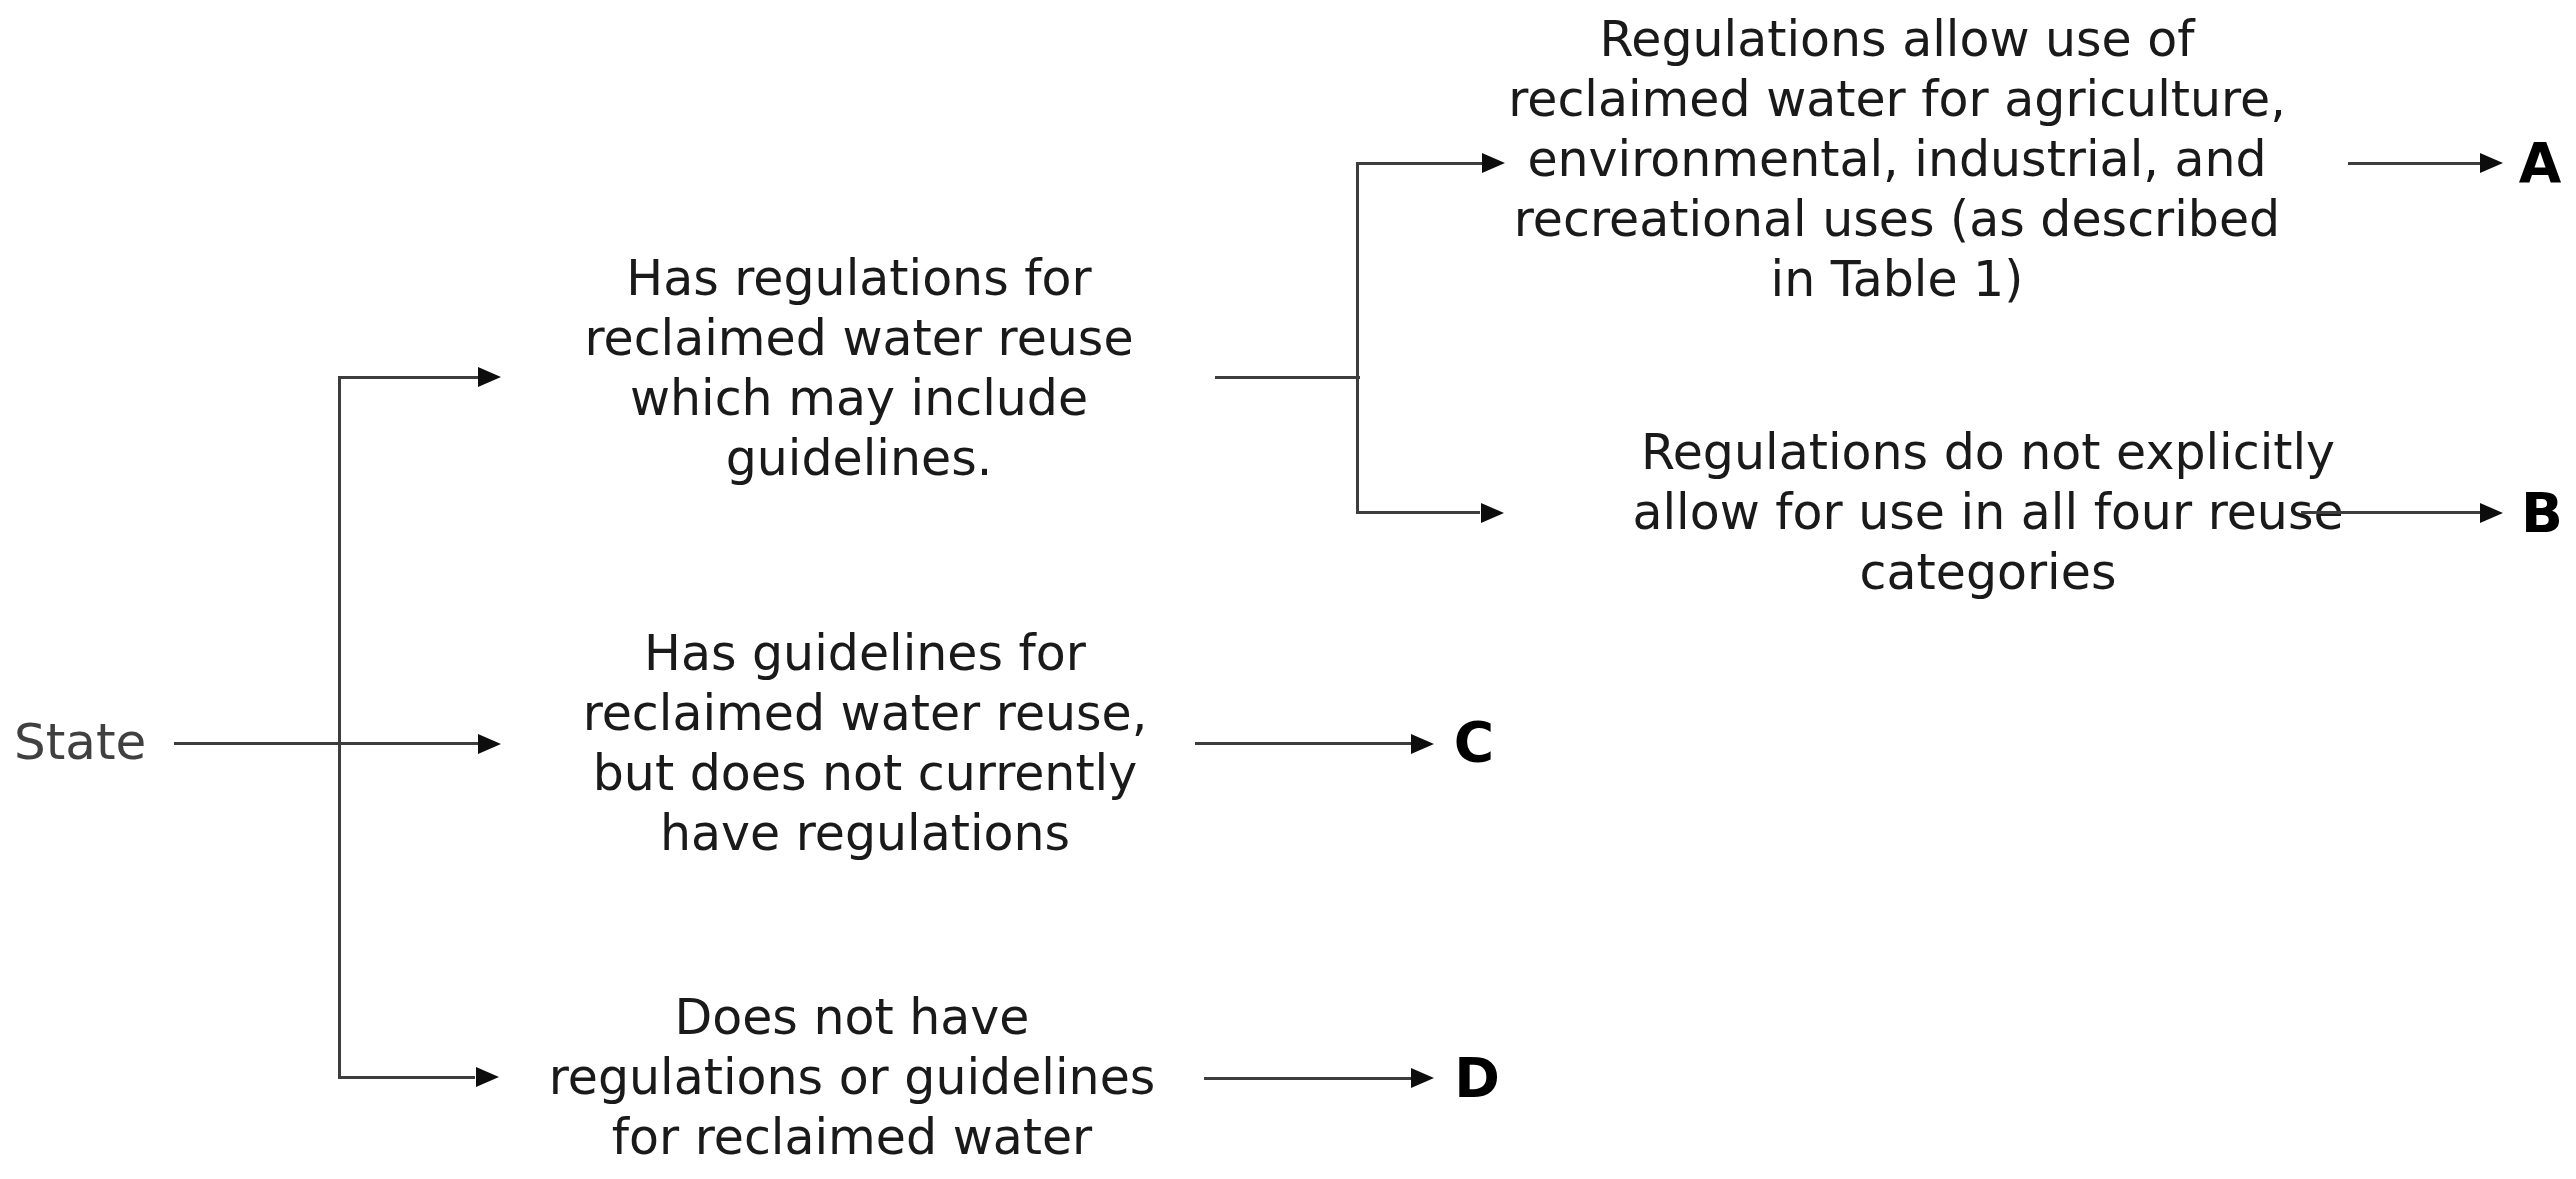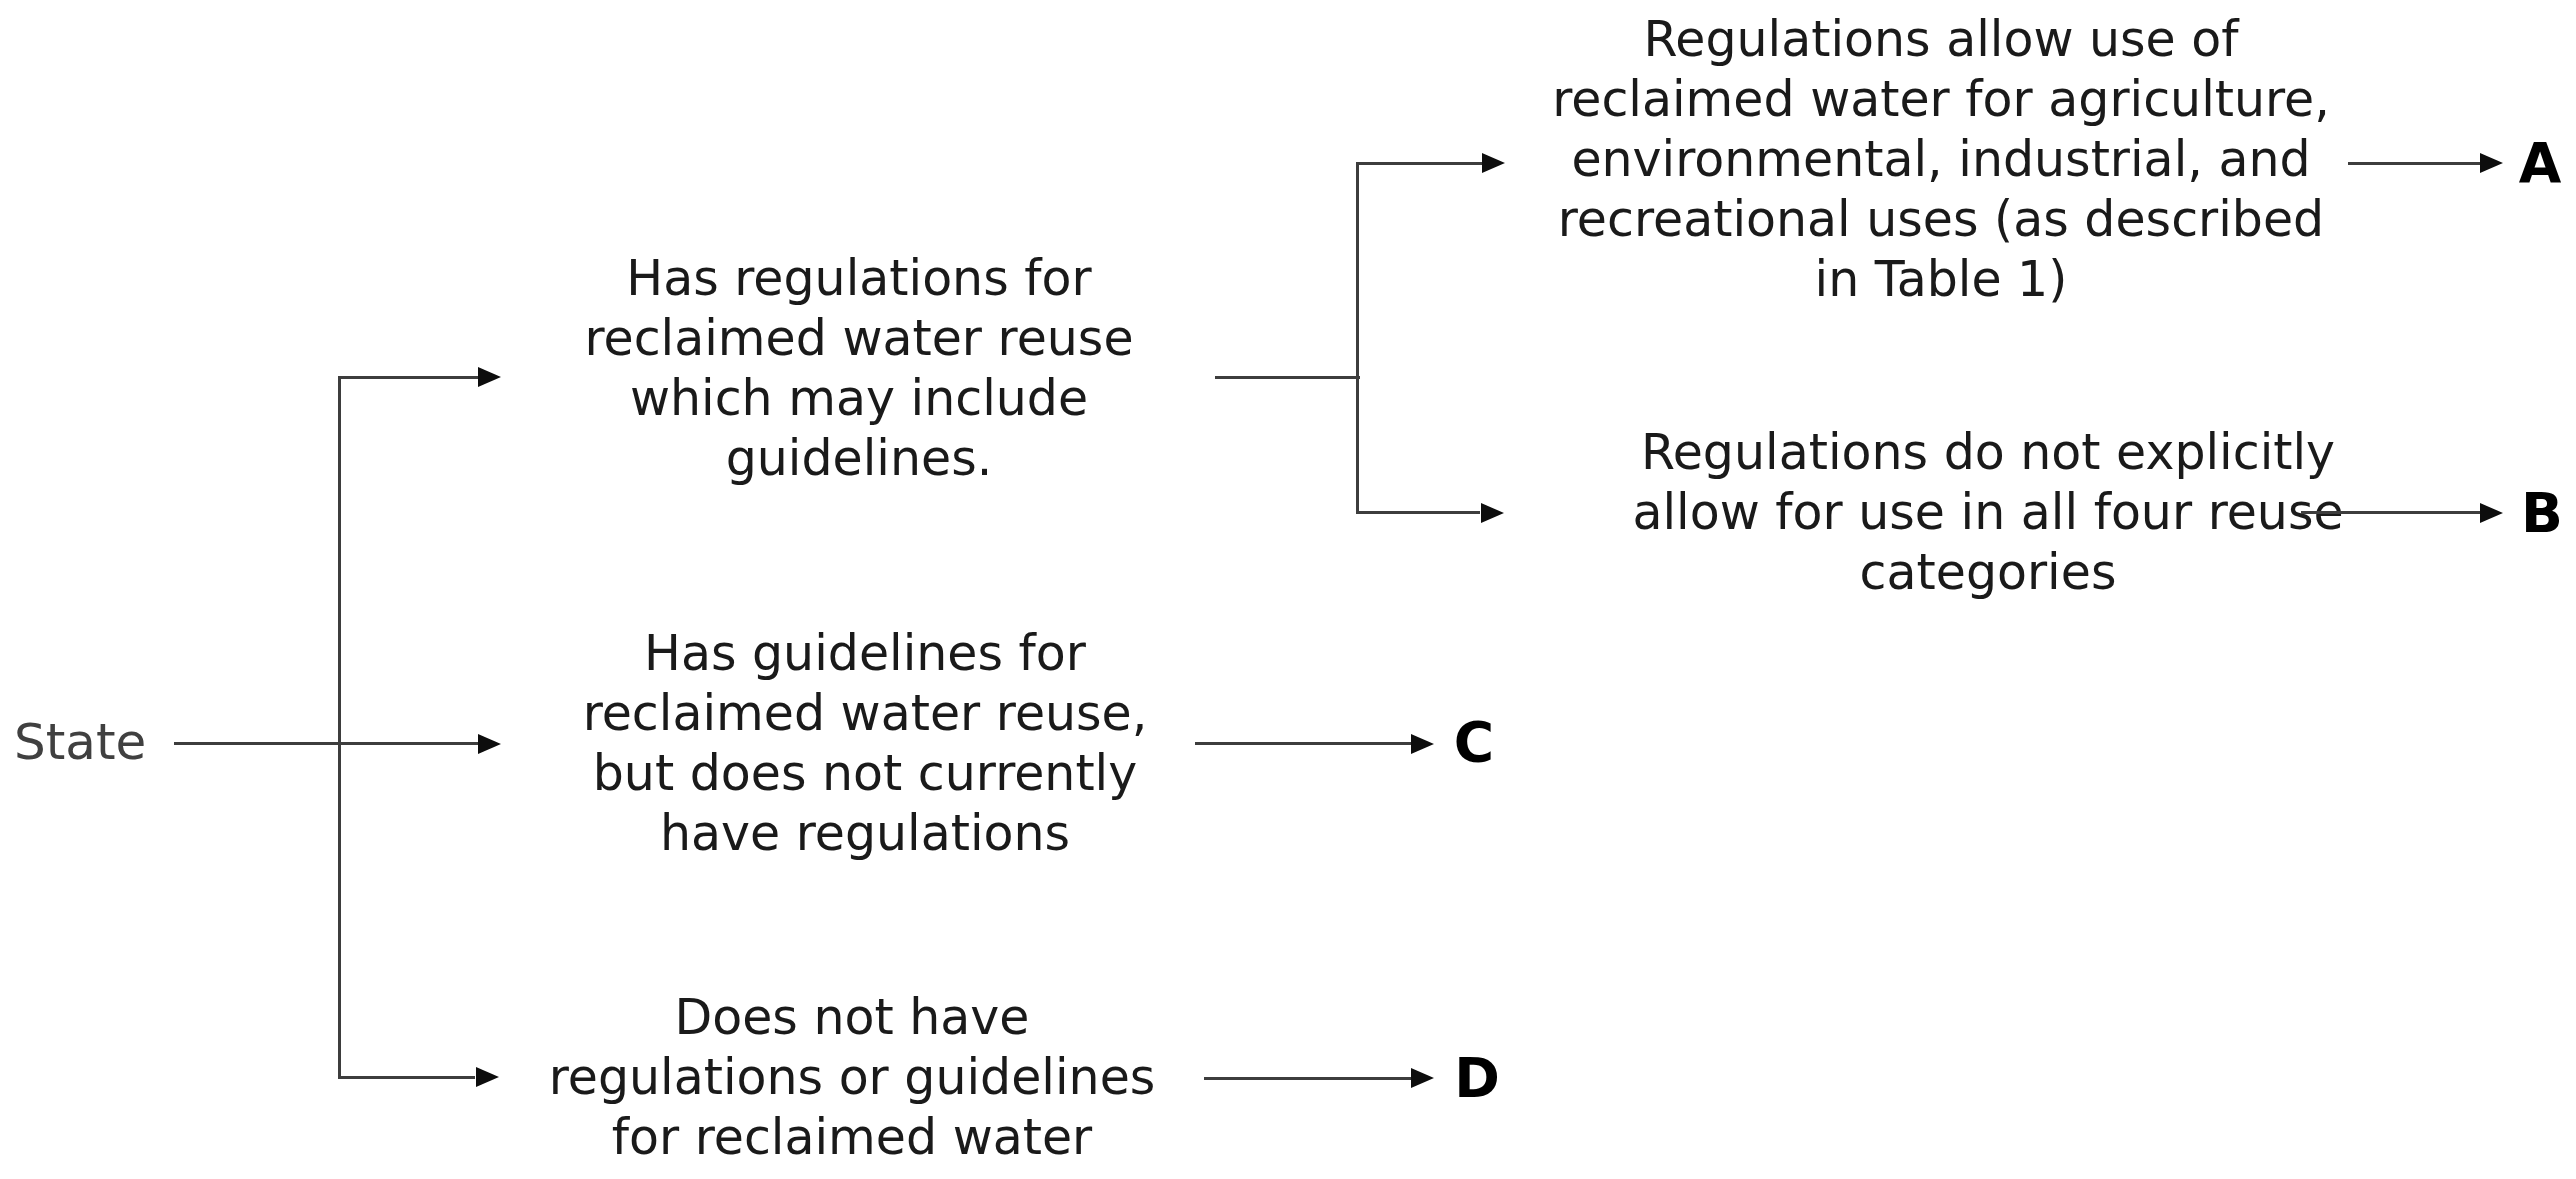--- a/index.html
+++ b/index.html
@@ -85,21 +85,21 @@
   <div class="hline" style="left:1215px; top:376px; width:145px;"></div>
 
   <div class="vline" style="left:1356px; top:162px; height:352px;"></div>
 
   <div class="hline" style="left:1356px; top:162px; width:126px;"></div>
   <div class="arrowhead" style="left:1482px; top:163px;"></div>
 
   <div class="hline" style="left:1356px; top:511px; width:124px;"></div>
   <div class="arrowhead" style="left:1481px; top:513px;"></div>
 
-  <div class="node" style="left:1897px; top:160px;margin-left:44px;">Regulations allow use of
+  <div class="node" style="left:1897px; top:160px;">Regulations allow use of
 reclaimed water for agriculture,
 environmental, industrial, and
 recreational uses (as described
 in Table 1)</div>
 
   <div class="node" style="left:1988px; top:513px;">Regulations do not explicitly
 allow for use in all four reuse
 categories</div>
 
   <div class="node" style="left:865px; top:744px;">Has guidelines for

